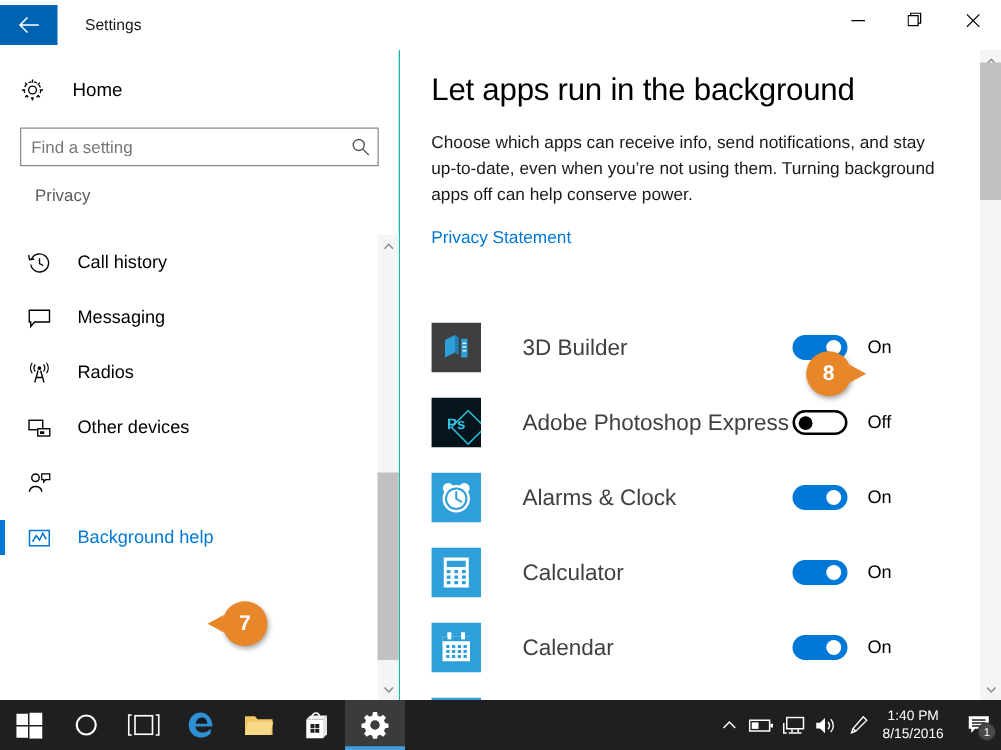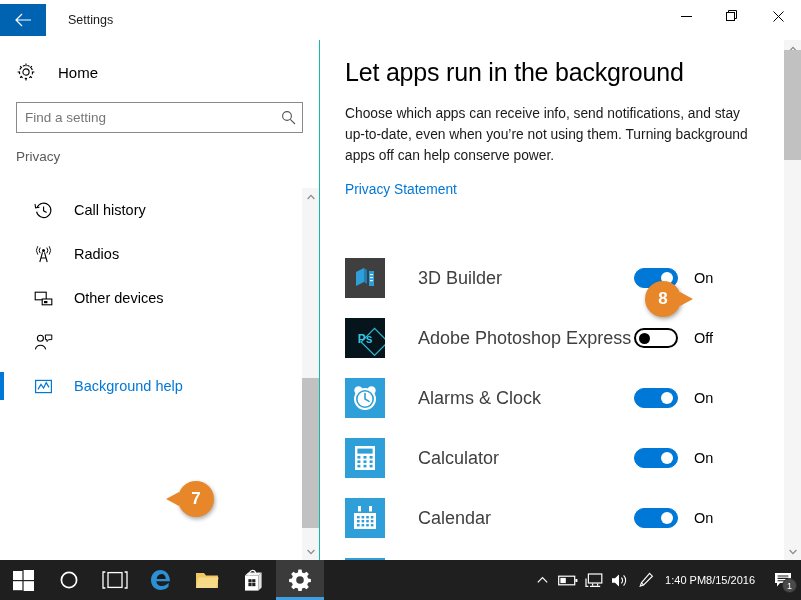--- a/index.html
+++ b/index.html
@@ -75,34 +75,34 @@
     padding: 0 8px;
     font-family: "Liberation Sans", sans-serif;
     background: transparent;
   }
   #search-input::placeholder { color: #767676; }
   #search-icon-box {
     width: 28px; display: flex; align-items: center; justify-content: center;
     cursor: pointer;
   }
   #category-label {
-    margin: 16px 0 0 16px;
+    margin: 16px 0 0 28px;
     font-size: 13.5px;
     color: #5a5a5a;
   }
   #nav-list {
     position: absolute; left: 0; top: 148px;
     width: 319px; height: 372px;
     overflow: hidden;
   }
   .nav-item {
     position: relative;
     display: flex; align-items: center;
     height: 44px;
-    padding-left: 32px;
+    padding-left: 20px;
     cursor: pointer;
   }
   .nav-item .nv-icon {
     width: 22px; height: 22px;
     display: flex; align-items: center; justify-content: center;
     flex: 0 0 22px;
   }
   .nav-item .nv-label {
     margin-left: 20px;
     font-size: 14.5px;
@@ -287,21 +287,21 @@
     position: absolute; right: 0; top: 0;
     height: 40px;
     display: flex; align-items: center;
   }
   .tray-icon {
     width: 26px; height: 40px;
     display: flex; align-items: center; justify-content: center;
     cursor: pointer;
   }
   #tray-clock {
-    display: flex; flex-direction: row;
+    display: flex; flex-direction: column;
     align-items: center; justify-content: center;
     color: #fff; font-size: 11px; line-height: 14px;
     padding: 0 10px 0 6px;
     cursor: pointer;
   }
   #tray-notify {
     width: 36px; height: 40px;
     display: flex; align-items: center; justify-content: center;
     position: relative; cursor: pointer;
   }
@@ -381,20 +381,28 @@
           <svg width="19" height="19" viewBox="0 0 19 19">
             <path d="M3.2 6.2 A7.2 7.2 0 1 1 2.6 10.6" stroke="#000" stroke-width="1.1" fill="none"></path>
             <path d="M1 3 L1.6 6.8 L5.4 6.2" stroke="#000" stroke-width="1.1" fill="none"></path>
             <path d="M9.6 5.6 L9.6 9.8 L12.6 11.4" stroke="#000" stroke-width="1.1" fill="none"></path>
           </svg>
         </span>
         <span class="nv-label">Call history</span>
       </div>
 
 
+      <div class="nav-item">
+        <span class="nv-icon">
+          <svg width="19" height="19" viewBox="0 0 19 19">
+            <path d="M1.4 3.2 L17.6 3.2 L17.6 12.6 L5.6 12.6 L2.6 16.2 L2.6 12.6 L1.4 12.6 Z" stroke="#000" stroke-width="1.1" fill="none"></path>
+          </svg>
+        </span>
+        <span class="nv-label">Messaging</span>
+      </div>
 
       <div class="nav-item">
         <span class="nv-icon">
           <svg width="19" height="19" viewBox="0 0 19 19">
             <circle cx="9.5" cy="5.4" r="1.5" fill="#000"></circle>
             <path d="M6.2 2.6 A4.6 4.6 0 0 0 6.2 8.2 M12.8 2.6 A4.6 4.6 0 0 1 12.8 8.2" stroke="#000" stroke-width="1" fill="none"></path>
             <path d="M3.8 1.2 A7.4 7.4 0 0 0 3.8 9.6 M15.2 1.2 A7.4 7.4 0 0 1 15.2 9.6" stroke="#000" stroke-width="0.9" fill="none"></path>
             <path d="M8.5 7.4 L5.8 17 M10.5 7.4 L13.2 17 M7.1 13 L11.9 13" stroke="#000" stroke-width="1.1" fill="none"></path>
           </svg>
         </span>

